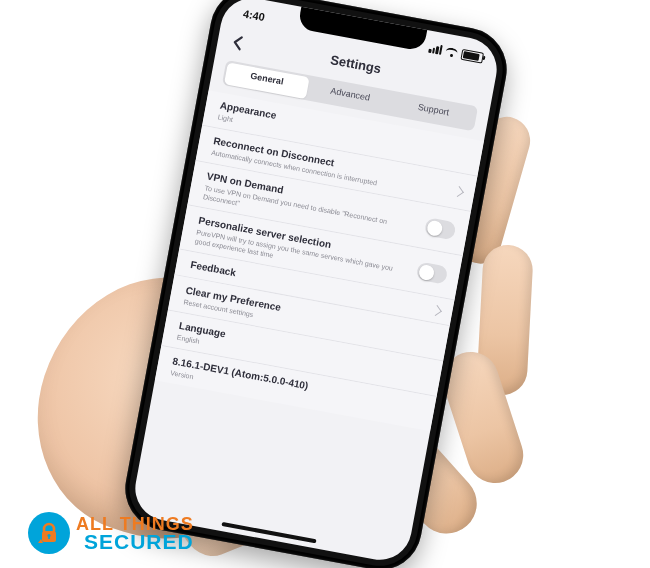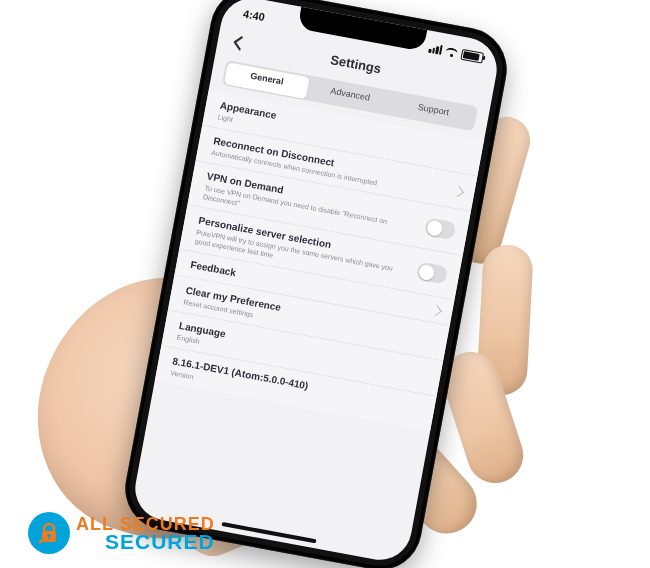--- a/index.html
+++ b/index.html
@@ -376,16 +376,16 @@
   <div class="brand-lock">
     <svg width="24" height="24" viewBox="0 0 24 24">
       <path d="M7 10V8a5 5 0 0 1 10 0v2" fill="none" stroke="#ee7b21" stroke-width="2.6" stroke-linecap="round"></path>
       <rect x="5" y="10" width="14" height="11" rx="2.5" fill="#ee7b21"></rect>
       <circle cx="12" cy="14.5" r="1.6" fill="#00a4da"></circle>
       <rect x="11.2" y="15" width="1.6" height="3" fill="#00a4da"></rect>
       <polygon points="4,18 1,22 6,22" fill="#ee7b21"></polygon>
     </svg>
   </div>
   <div class="brand-text">
-    <div class="brand-line1">ALL SECURED</div>
+    <div class="brand-line1">ALL THINGS</div>
     <div class="brand-line2">SECURED</div>
   </div>
 </div>
 
 </body></html>

